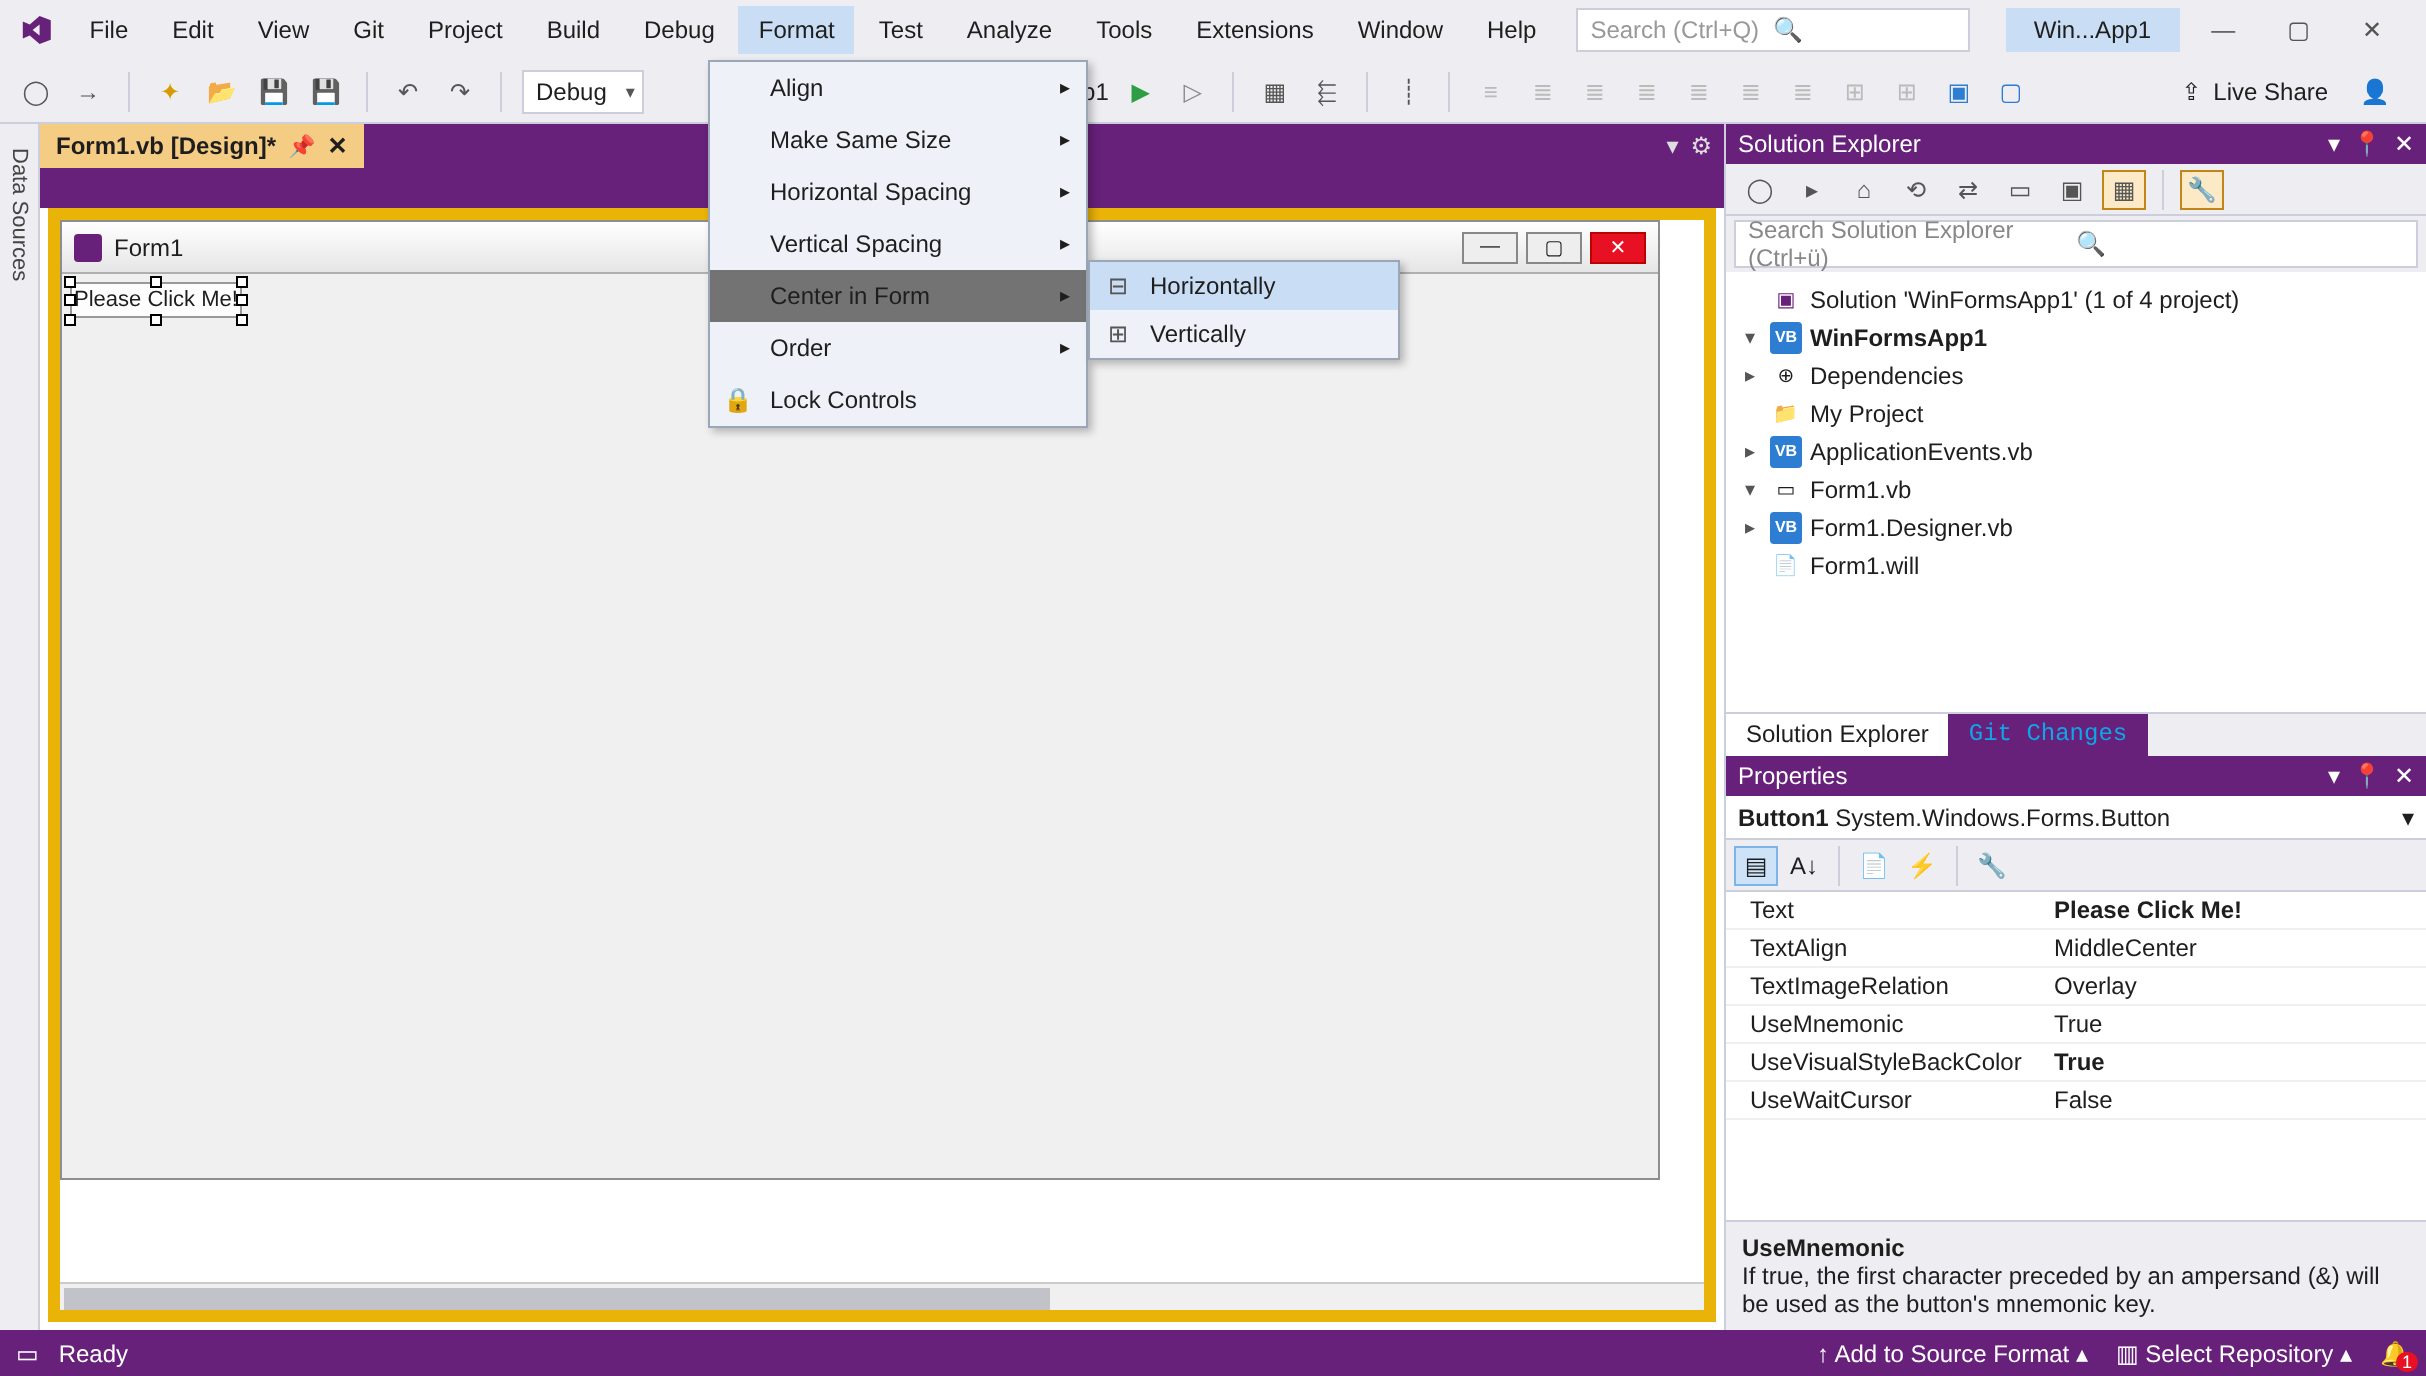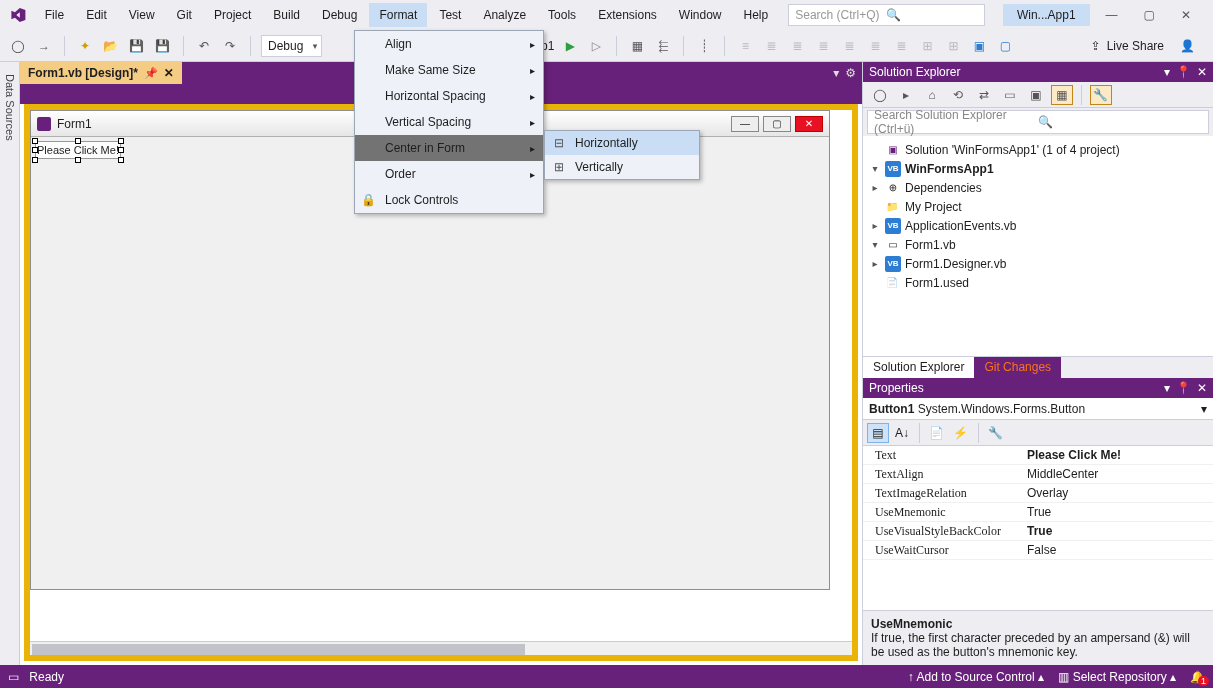--- a/index.html
+++ b/index.html
@@ -76,31 +76,31 @@
 .tree .row{display:flex; align-items:center; height:19px; gap:4px; padding-left:4px;}
 .tree .exp{width:12px; text-align:center; color:#555; font-size:10px;}
 .tree .ic{width:16px; height:16px; display:inline-flex; align-items:center; justify-content:center; font-size:10px;}
 .tree .ic.sln{color:#68217a;}
 .tree .ic.vb{background:#2d7dd2;color:#fff;font-size:8px;font-weight:bold;border-radius:2px;}
 .tree .bold{font-weight:bold;}
 .ind1{padding-left:18px;} .ind2{padding-left:34px;} .ind3{padding-left:50px;}
 .panel-tabs { height:22px; background:#eeeef2; display:flex; border-top:1px solid #cccedb;}
 .panel-tabs .t{padding:3px 10px;}
 .panel-tabs .t.active{background:#ffffff;}
-.panel-tabs .t.git{background:#68217a;color:#f97316;}
+.panel-tabs .t.git{background:#68217a;color:#0ea5e9;font-family:Liberation Mono, monospace;}
 
 .props { display:flex; flex-direction:column; flex:1;}
 .props-sel { height:22px; border-bottom:1px solid #cccedb; background:#fff; display:flex; align-items:center; padding:0 6px;}
 .props-tb { height:26px; background:#eeeef2; display:flex; align-items:center; gap:2px; padding:0 4px; border-bottom:1px solid #cccedb;}
 .props-tb .b{width:22px;height:20px;display:flex;align-items:center;justify-content:center;}
 .props-tb .b.on{background:#cfe3f8;border:1px solid #7fb4e8;}
 .props-tb .b.lightning{color:#d69b00;}
 .props-grid { flex:1; overflow:auto; background:#fff;}
 .props-grid .pr{display:flex;height:19px;border-bottom:1px solid #f0f0f0;}
-.props-grid .pr .k{width:160px;padding-left:12px;display:flex;align-items:center;font-family:Liberation Serif, serif;}
+.props-grid .pr .k{width:160px;padding-left:12px;display:flex;align-items:center;}
 .props-grid .pr .v{flex:1;display:flex;align-items:center;padding-left:4px;}
 .props-grid .pr .v.bold{font-weight:bold;}
 .props-desc{background:#eeeef2; padding:6px 8px; border-top:1px solid #cccedb;}
 .props-desc .t{font-weight:bold;}
 
 
 .statusbar { height:23px; background:#68217a; color:#fff; display:flex; align-items:center; padding:0 8px; gap:10px;}
 .statusbar .r{margin-left:auto;display:flex;align-items:center;gap:14px;}
 .badge{position:relative;}
 .badge::after{content:"1"; position:absolute; right:-4px; bottom:-2px; background:#e81123; color:#fff; font-size:9px; border-radius:8px; padding:0 3px;}
@@ -289,21 +289,21 @@
           <span class="">Form1.vb</span>
         </div>
         <div class="row ind3">
           <span class="exp">▸</span>
           <span class="ic vb">VB</span>
           <span class="">Form1.Designer.vb</span>
         </div>
         <div class="row ind3">
           <span class="exp"></span>
           <span class="ic resx">📄</span>
-          <span class="">Form1.used</span>
+          <span class="">Form1.will</span>
         </div>
       </div>
     <div class="panel-tabs">
       <div class="t active">Solution Explorer</div>
       <div class="t git">Git Changes</div>
     </div>
 
     <div class="panel-head">
       <span>Properties</span>
       <div class="r">
@@ -372,17 +372,17 @@
   </div>
 <div class="submenu" id="center-submenu">
     <div class="item highlight"><span class="icon-slot">⊟</span>Horizontally</div>
     <div class="item"><span class="icon-slot">⊞</span>Vertically</div>
   </div>
 
 <div class="statusbar">
   <span>▭</span>
   <span>Ready</span>
   <div class="r">
-    <span>↑ <span>Add to Source Control</span> ▴</span>
+    <span>↑ <span>Add to Source Format</span> ▴</span>
     <span>▥ <span>Select Repository</span> ▴</span>
     <span class="badge">🔔</span>
   </div>
 </div>
 
 </body></html>

